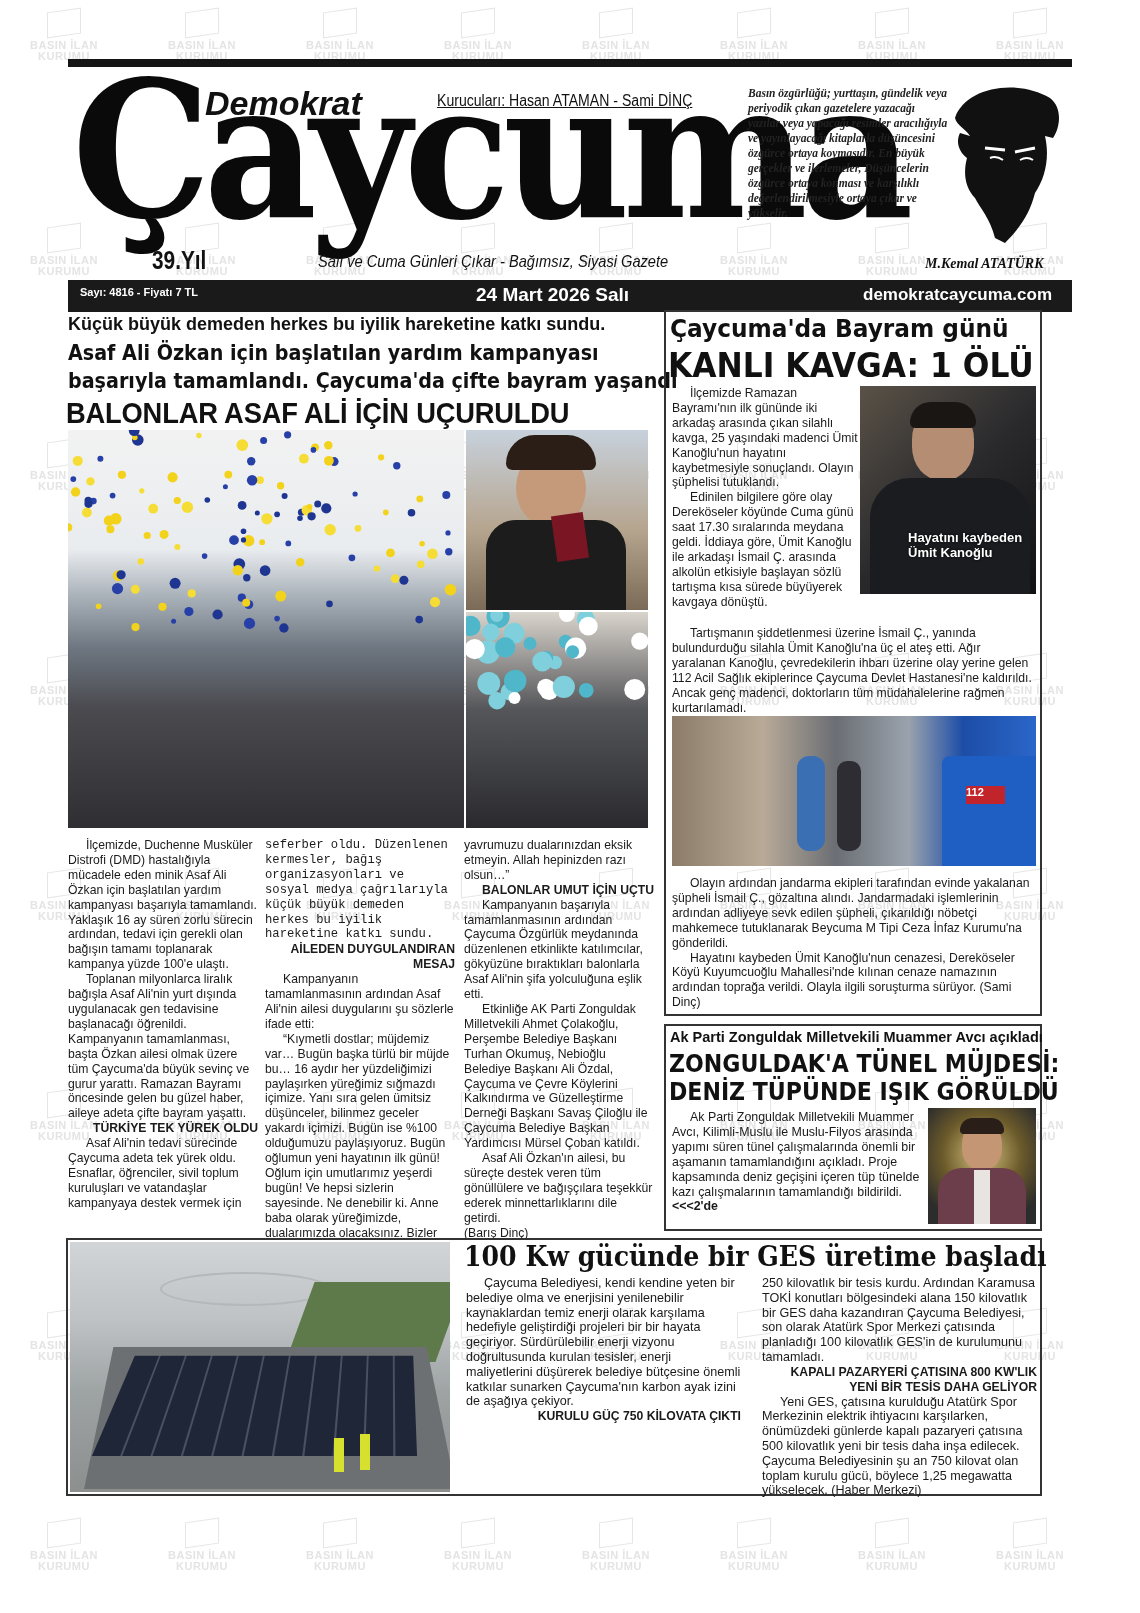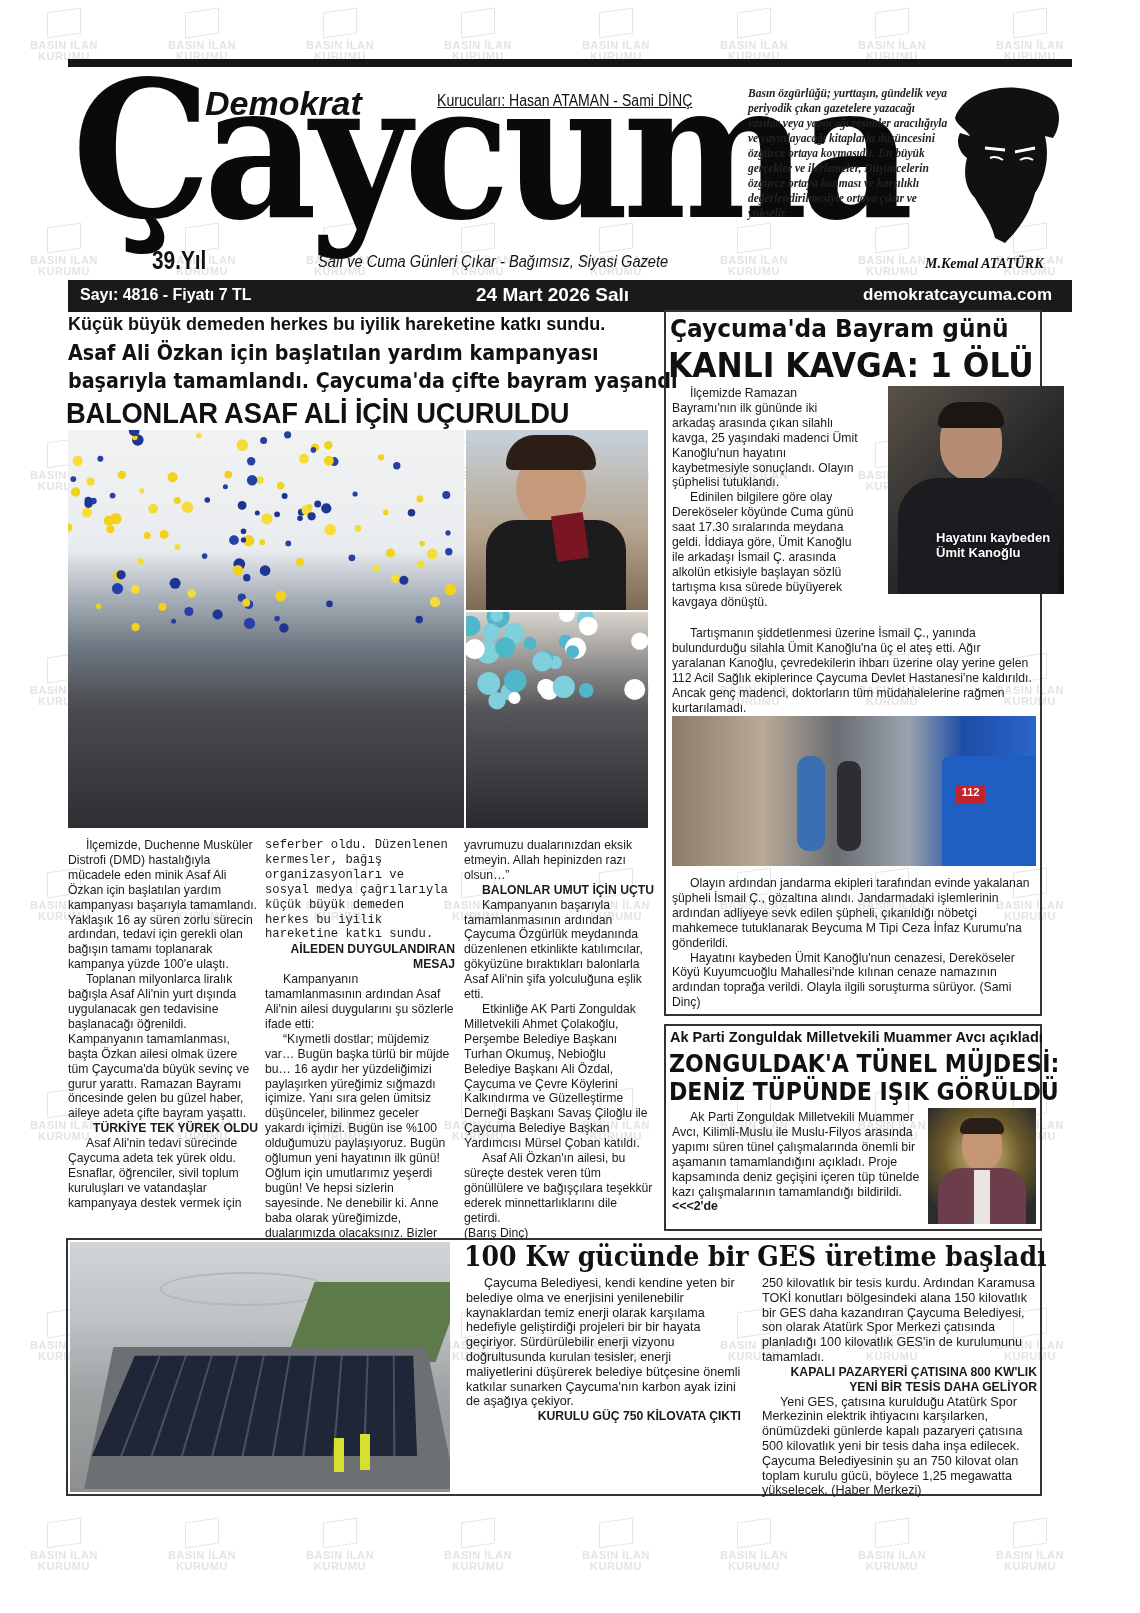--- a/index.html
+++ b/index.html
@@ -359,21 +359,21 @@
 <div class="abs tagline">Salı ve Cuma Günleri Çıkar - Bağımsız, Siyasi Gazete</div>
 <div class="abs quote">Basın özgürlüğü; yurttaşın, gündelik veya periyodik çıkan gazetelere yazacağı yazılar veya yapacağı resimler aracılığıyla ve yayınlayacağı kitaplarla düşüncesini özgürce ortaya koymasıdır. En büyük gerçekler ve ilerlemeler, Düşüncelerin özgürce ortaya konması ve karşılıklı değerlendirilmesiyle ortaya çıkar ve yükselir.</div>
 <svg class="abs ataturk-img" viewBox="0 0 130 175">
   <path d="M20 40 C30 10 80 0 115 20 C128 30 125 50 118 60 L110 58 C115 80 110 100 100 115 C95 135 85 150 70 165 L60 160 C55 140 45 130 40 120 C30 110 28 95 32 80 C25 75 20 65 25 55 L35 58 C30 50 22 48 20 40 Z" fill="#111"></path>
   <path d="M50 70 L70 72 M80 74 L100 70" stroke="#fff" stroke-width="3"></path>
   <path d="M55 80 C60 78 65 80 68 82 M85 82 C90 79 95 80 98 82" stroke="#fff" stroke-width="2" fill="none"></path>
 </svg>
 <div class="abs ataturk-name">M.Kemal ATATÜRK</div>
 
 <div class="abs infobar">
-  <span style="left:12px;font-size:16px;">Sayı: 4816 -  Fiyatı 7 TL</span>
+  <span style="left:12px;font-size:11px;">Sayı: 4816 -  Fiyatı 7 TL</span>
   <span style="left:408px;font-size:19px;top:4px;">24 Mart 2026 Salı</span>
   <span style="right:20px;font-size:17px;top:5px;">demokratcaycuma.com</span>
 </div>
 
 <div class="abs" style="left:68px;top:314px;font:bold 18px 'Liberation Sans',sans-serif;white-space:nowrap;">Küçük büyük demeden herkes bu iyilik hareketine katkı sundu.</div>
 <div class="abs" style="left:68px;top:340px;font:bold 22px 'DejaVu Sans',sans-serif;white-space:nowrap;transform:scaleX(0.87);transform-origin:left top;">Asaf Ali Özkan için başlatılan yardım kampanyası</div>
 <div class="abs" style="left:68px;top:368px;font:bold 22px 'DejaVu Sans',sans-serif;white-space:nowrap;transform:scaleX(0.87);transform-origin:left top;">başarıyla tamamlandı. Çaycuma'da çifte bayram yaşandı</div>
 <div class="abs" style="left:66px;top:396px;font:900 30px 'Liberation Sans',sans-serif;white-space:nowrap;transform:scaleX(0.91);transform-origin:left top;letter-spacing:-0.2px;">BALONLAR ASAF ALİ İÇİN UÇURULDU</div>
 
 <div class="photo" style="left:68px;top:430px;width:396px;height:398px;background:linear-gradient(#f2f2f2 0%,#e9ecef 30%,#a8b0b8 42%,#6d7680 55%,#4a4a4f 70%,#2e2e33 100%);">
@@ -554,33 +554,33 @@
     <p style="text-indent: 0px;">(Barış Dinç)</p>
   </div>
 
 <div class="box-border" style="left:664px;top:310px;width:378px;height:706px;"></div>
 <div class="abs" style="left:670px;top:314px;font:900 25px 'DejaVu Sans',sans-serif;white-space:nowrap;transform:scaleX(0.93);transform-origin:left top;">Çaycuma'da Bayram günü</div>
 <div class="abs" style="left:668px;top:346px;font:900 33px 'DejaVu Sans',sans-serif;white-space:nowrap;transform:scaleX(0.95);transform-origin:left top;">KANLI KAVGA: 1 ÖLÜ</div>
 <div class="body-text" style="left:672px;top:386px;width:186px;" id="s2n">
     <p>İlçemizde Ramazan Bayramı'nın ilk gününde iki arkadaş arasında çıkan silahlı kavga, 25 yaşındaki madenci Ümit Kanoğlu'nun hayatını kaybetmesiyle sonuçlandı. Olayın şüphelisi tutuklandı.</p>
     <p>Edinilen bilgilere göre olay Dereköseler köyünde Cuma günü saat 17.30 sıralarında meydana geldi. İddiaya göre, Ümit Kanoğlu ile arkadaşı İsmail Ç. arasında alkolün etkisiyle başlayan sözlü tartışma kısa sürede büyüyerek kavgaya dönüştü.</p>
   </div>
-<div class="photo" style="left:860px;top:386px;width:176px;height:208px;background:linear-gradient(135deg,#5a5247 0%,#2a2a2d 50%,#121214 100%);margin-left:28px;">
+<div class="photo" style="left:860px;top:386px;width:176px;height:208px;background:linear-gradient(135deg,#5a5247 0%,#2a2a2d 50%,#121214 100%);">
   <div style="position:absolute;left:52px;top:20px;width:62px;height:74px;border-radius:45%;background:#b58d73;"></div>
   <div style="position:absolute;left:50px;top:16px;width:66px;height:26px;border-radius:30px 30px 8px 8px;background:#1a1613;"></div>
   <div style="position:absolute;left:10px;top:92px;width:160px;height:120px;border-radius:40px 40px 0 0;background:#1b1c20;"></div>
   <div class="caption" style="left:48px;top:144px;">Hayatını kaybeden</div>
   <div class="caption" style="left:48px;top:159px;">Ümit Kanoğlu</div>
 </div>
 <div class="body-text" style="left:672px;top:626px;width:364px;" id="s2w1">
     <p>Tartışmanın şiddetlenmesi üzerine İsmail Ç., yanında bulundurduğu silahla Ümit Kanoğlu'na üç el ateş etti. Ağır yaralanan Kanoğlu, çevredekilerin ihbarı üzerine olay yerine gelen 112 Acil Sağlık ekiplerince Çaycuma Devlet Hastanesi'ne kaldırıldı. Ancak genç madenci, doktorların tüm müdahalelerine rağmen kurtarılamadı.</p>
   </div>
 <div class="photo" style="left:672px;top:716px;width:364px;height:150px;background:linear-gradient(90deg,#8c7b69 0%,#b9aa98 25%,#6b6e74 45%,#9aa3ad 65%,#1d4da7 80%,#2a66c9 100%);">
   <div style="position:absolute;left:270px;top:40px;width:94px;height:110px;background:#1f5fc4;border-radius:8px 0 0 0;"></div>
-  <div style="position:absolute;left:284px;top:70px;width:29px;height:18px;background:#c2242b;color:#fff;font:bold 11px 'Liberation Sans',sans-serif;text-align:center;">112</div>
+  <div style="position:absolute;left:294px;top:70px;width:39px;height:18px;background:#c2242b;color:#fff;font:bold 11px 'Liberation Sans',sans-serif;">112</div>
   <div style="position:absolute;left:125px;top:40px;width:28px;height:95px;border-radius:12px;background:#3a6fb3;"></div>
   <div style="position:absolute;left:165px;top:45px;width:24px;height:90px;border-radius:10px;background:#2d2d33;"></div>
 </div>
 <div class="body-text" style="left:672px;top:876px;width:364px;" id="s2w2">
     <p>Olayın ardından jandarma ekipleri tarafından evinde yakalanan şüpheli İsmail Ç., gözaltına alındı. Jandarmadaki işlemlerinin ardından adliyeye sevk edilen şüpheli, çıkarıldığı nöbetçi mahkemece tutuklanarak Beycuma M Tipi Ceza İnfaz Kurumu'na gönderildi.</p>
     <p>Hayatını kaybeden Ümit Kanoğlu'nun cenazesi, Dereköseler Köyü Kuyumcuoğlu Mahallesi'nde kılınan cenaze namazının ardından toprağa verildi. Olayla ilgili soruşturma sürüyor. (Sami Dinç)</p>
   </div>
 
 <div class="box-border" style="left:664px;top:1024px;width:378px;height:207px;"></div>
 <div class="abs" style="left:670px;top:1029px;font:bold 14.5px 'Liberation Sans',sans-serif;white-space:nowrap;">Ak Parti Zonguldak Milletvekili Muammer Avcı açıkladı</div>

